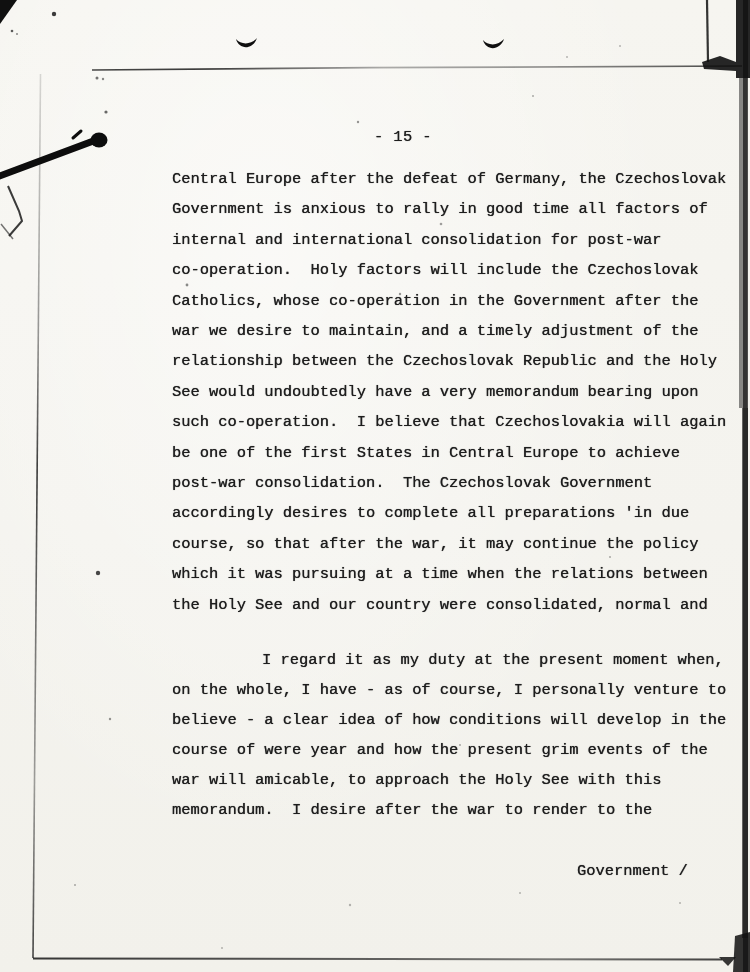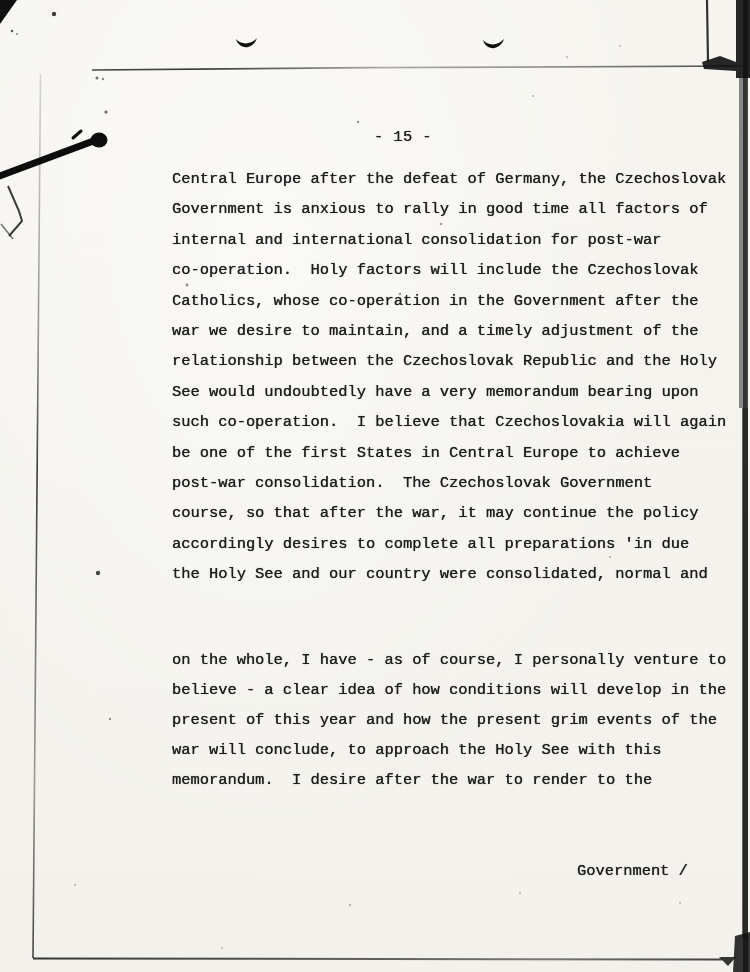--- a/index.html
+++ b/index.html
@@ -153,27 +153,29 @@
         <div class="line">Government is anxious to rally in good time all factors of</div>
         <div class="line">internal and international consolidation for post-war</div>
         <div class="line">co-operation.  Holy factors will include the Czechoslovak</div>
         <div class="line">Catholics, whose co-operation in the Government after the</div>
         <div class="line">war we desire to maintain, and a timely adjustment of the</div>
         <div class="line">relationship between the Czechoslovak Republic and the Holy</div>
         <div class="line">See would undoubtedly have a very memorandum bearing upon</div>
         <div class="line">such co-operation.  I believe that Czechoslovakia will again</div>
         <div class="line">be one of the first States in Central Europe to achieve</div>
         <div class="line">post-war consolidation.  The Czechoslovak Government</div>
+        <div class="line">accordingly desires to complete all preparations 'in due</div>
         <div class="line">course, so that after the war, it may continue the policy</div>
-        <div class="line">accordingly desires to complete all preparations 'in due</div>
+        <div class="line">which it was pursuing at a time when the relations between</div>
         <div class="line">the Holy See and our country were consolidated, normal and</div>
       </div>
     <div class="para para-2">
+        <div class="line indent-first">I regard it as my duty at the present moment when,</div>
         <div class="line">on the whole, I have - as of course, I personally venture to</div>
         <div class="line">believe - a clear idea of how conditions will develop in the</div>
-        <div class="line">present of this year and how the present grim events of the</div>
-        <div class="line">war will conclude, to approach the Holy See with this</div>
+        <div class="line">course of were year and how the present grim events of the</div>
+        <div class="line">war will amicable, to approach the Holy See with this</div>
         <div class="line">memorandum.  I desire after the war to render to the</div>
       </div>
     <div class="catchword">Government /</div>
   </div>
 
 </div>
 
 </body></html>

